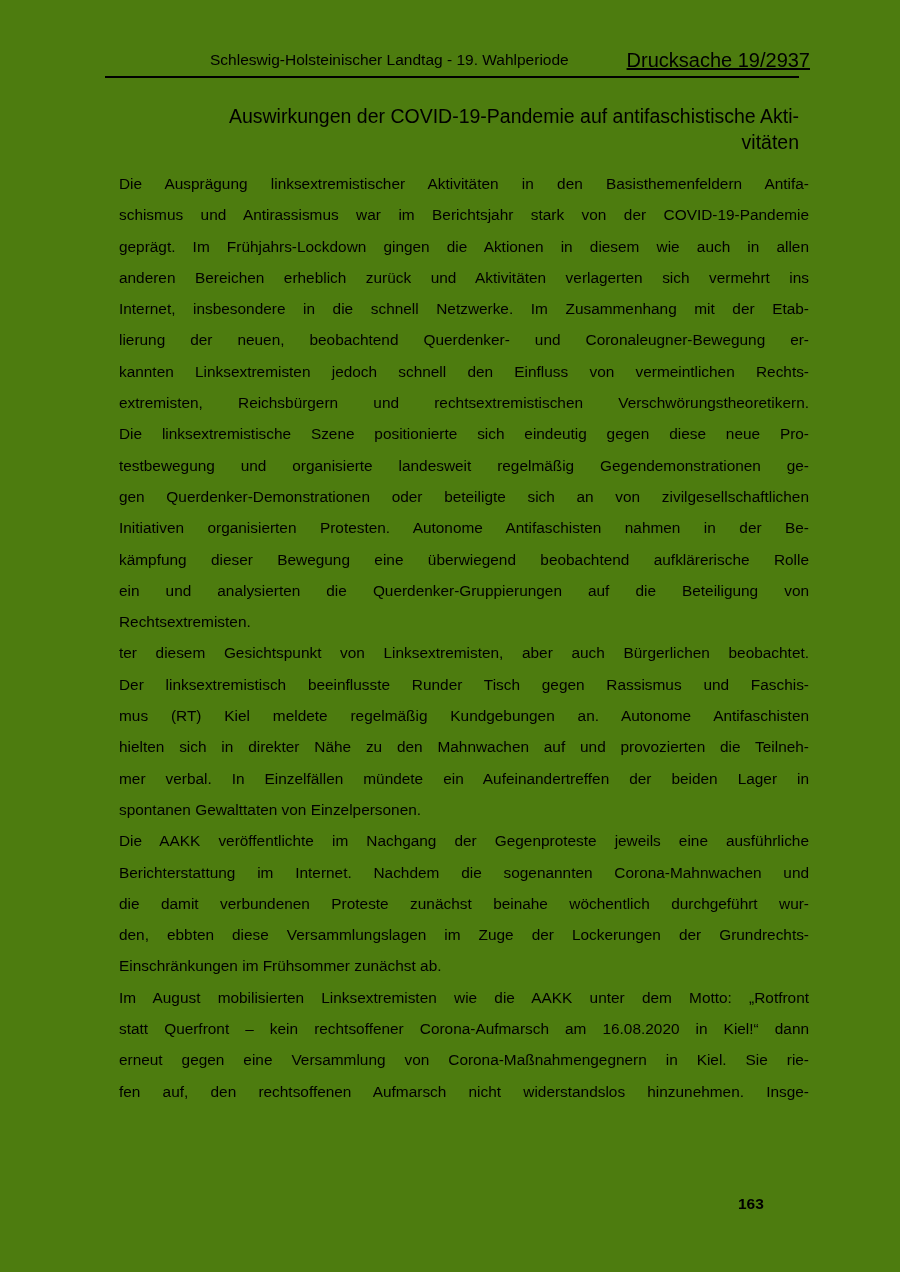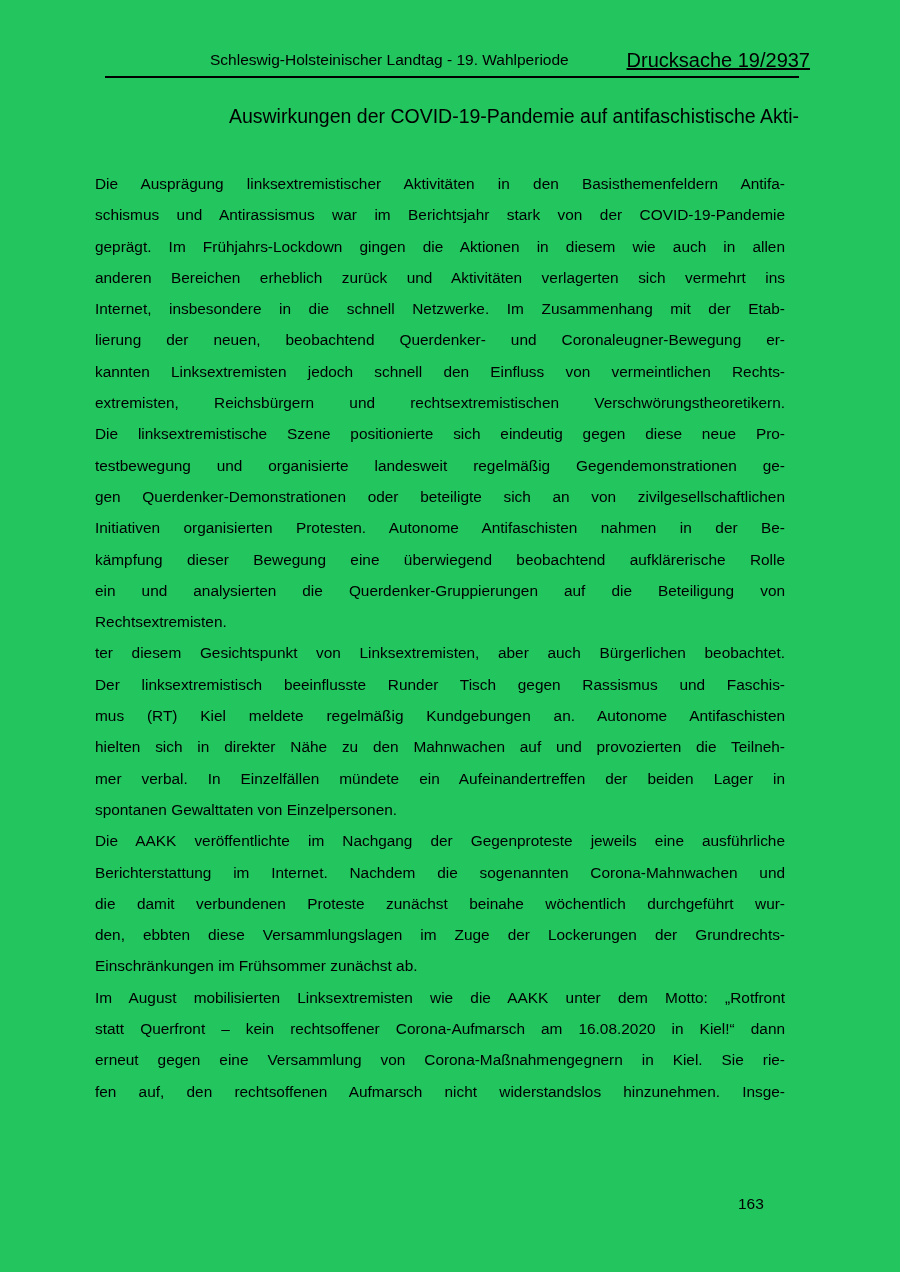--- a/index.html
+++ b/index.html
@@ -4,21 +4,21 @@
 <style>
   html, body {
     margin: 0;
     padding: 0;
     background: #ffffff;
   }
   .page {
     position: relative;
     width: 900px;
     height: 1272px;
-    background: #22c55e;
+    background: #4d7c0f;
     color: #000000;
     font-family: "Liberation Sans", "DejaVu Sans", sans-serif;
     overflow: hidden;
   }
   .header-left {
     position: absolute;
     left: 210px;
     top: 50px;
     font-size: 15.5px;
     line-height: 20px;
@@ -46,56 +46,58 @@
     left: 105px;
     top: 103px;
     width: 694px;
     font-size: 19.5px;
     line-height: 26px;
     font-weight: 400;
     text-align: right;
   }
   .body-text {
     position: absolute;
-    left: 95px;
+    left: 119px;
     top: 168px;
     width: 690px;
     font-size: 15.4px;
   }
   .body-line {
     line-height: 31.3px;
     text-align: justify;
     text-align-last: justify;
     white-space: normal;
   }
   .body-line.no-stretch {
     text-align: center;
     text-align-last: left;
   }
   .page-number {
     position: absolute;
     left: 738px;
     top: 1195px;
     font-size: 15.5px;
     line-height: 18px;
+    font-weight: bold;
   }
 </style>
 </head>
 <body>
 
 <div class="page">
 
   <div class="header-left">Schleswig-Holsteinischer Landtag - 19. Wahlperiode</div>
 
   <div class="header-right">Drucksache 19/2937</div>
 
   <div class="header-rule"></div>
 
   <div class="doc-title">
       <div>Auswirkungen der COVID-19-Pandemie auf antifaschistische Akti-</div>
+      <div>vitäten</div>
     </div>
 
   <div class="body-text">
       <div>
         <div class="body-line">Die Ausprägung linksextremistischer Aktivitäten in den Basisthemenfeldern Antifa-</div>
         <div class="body-line">schismus und Antirassismus war im Berichtsjahr stark von der COVID-19-Pandemie</div>
         <div class="body-line">geprägt. Im Frühjahrs-Lockdown gingen die Aktionen in diesem wie auch in allen</div>
         <div class="body-line">anderen Bereichen erheblich zurück und Aktivitäten verlagerten sich vermehrt ins</div>
         <div class="body-line">Internet, insbesondere in die schnell Netzwerke. Im Zusammenhang mit der Etab-</div>
         <div class="body-line">lierung der neuen, beobachtend Querdenker- und Coronaleugner-Bewegung er-</div>

